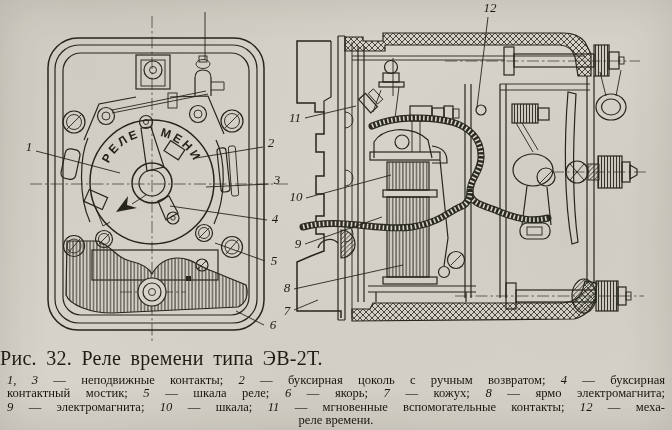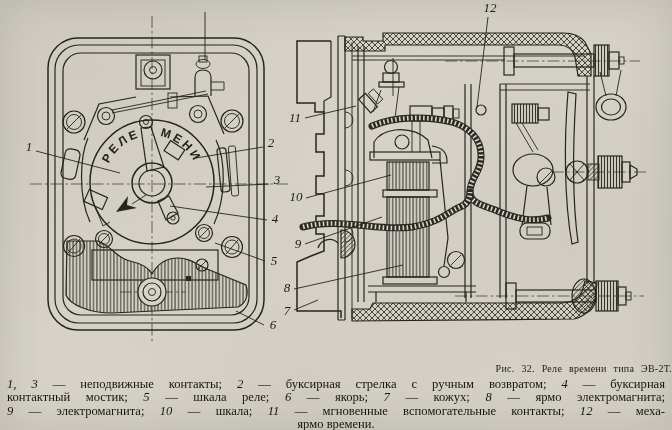--- a/index.html
+++ b/index.html
@@ -25,22 +25,22 @@
   .paper{fill:#d7d3ca}
   .hatchX{fill:url(#xh)}
   .hatchV{fill:url(#vh)}
   .hatchD{fill:url(#dh)}
   .knurl{fill:url(#kn)}
   .braid1{stroke:#2b2a22;stroke-width:7;fill:none;stroke-linecap:round}
   .braid2{stroke:#d7d3ca;stroke-width:4.6;fill:none;stroke-dasharray:1.6 2.4}
   .co{font:italic 13px "Liberation Serif", serif;fill:#1d1c16;text-anchor:middle}
   .dialtxt{font:bold 12px "Liberation Sans", sans-serif;letter-spacing:2.6px;fill:#23221b}
   .caption{
-    text-align:right;font-size:10px;word-spacing:4px;letter-spacing:.3px;
-    margin-top:17px;color:#1d1c16;
+    text-align:left;font-size:20px;word-spacing:4px;letter-spacing:.3px;
+    margin-top:1px;color:#1d1c16;
   }
   .legend{margin:4px 7px 0 7px;font-size:12.6px;line-height:13.4px;color:#181710;}
   .legend-line{text-align:justify;text-align-last:justify;}
   .legend-line.center{text-align:center;text-align-last:center;}
   .legend-line i{}
 </style>
 </head>
 <body>
 
 <div class="page">
@@ -270,18 +270,18 @@
         <line x1="305" y1="118" x2="356" y2="106" class="leader"></line>
         <text x="295" y="122" class="co">11</text>
         <line x1="488" y1="17" x2="477" y2="107" class="leader"></line>
         <text x="490" y="12" class="co">12</text>
       </g>
   </svg>
 
   <div class="caption">Рис. 32. Реле времени типа ЭВ-2Т.</div>
 
   <div class="legend" id="legend">
-      <div class="legend-line"><i>1, 3</i><span> — неподвижные контакты; </span><i>2</i><span> — буксирная стрелка с ручным возвратом; </span><i>4</i><span> — буксирная</span></div>
+      <div class="legend-line"><i>1, 3</i><span> — неподвижные контакты; </span><i>2</i><span> — буксирная цоколь с ручным возвратом; </span><i>4</i><span> — буксирная</span></div>
       <div class="legend-line"><span>контактный мостик; </span><i>5</i><span> — шкала реле; </span><i>6</i><span> — якорь; </span><i>7</i><span> — кожух; </span><i>8</i><span> — ярмо электромагнита;</span></div>
       <div class="legend-line"><i>9</i><span> — электромагнита; </span><i>10</i><span> — шкала; </span><i>11</i><span> — мгновенные вспомогательные контакты; </span><i>12</i><span> — меха-</span></div>
-      <div class="legend-line center"><span>ярмо времени.</span></div>
+      <div class="legend-line center"><span>реле времени.</span></div>
     </div>
 </div>
 
 </body></html>

